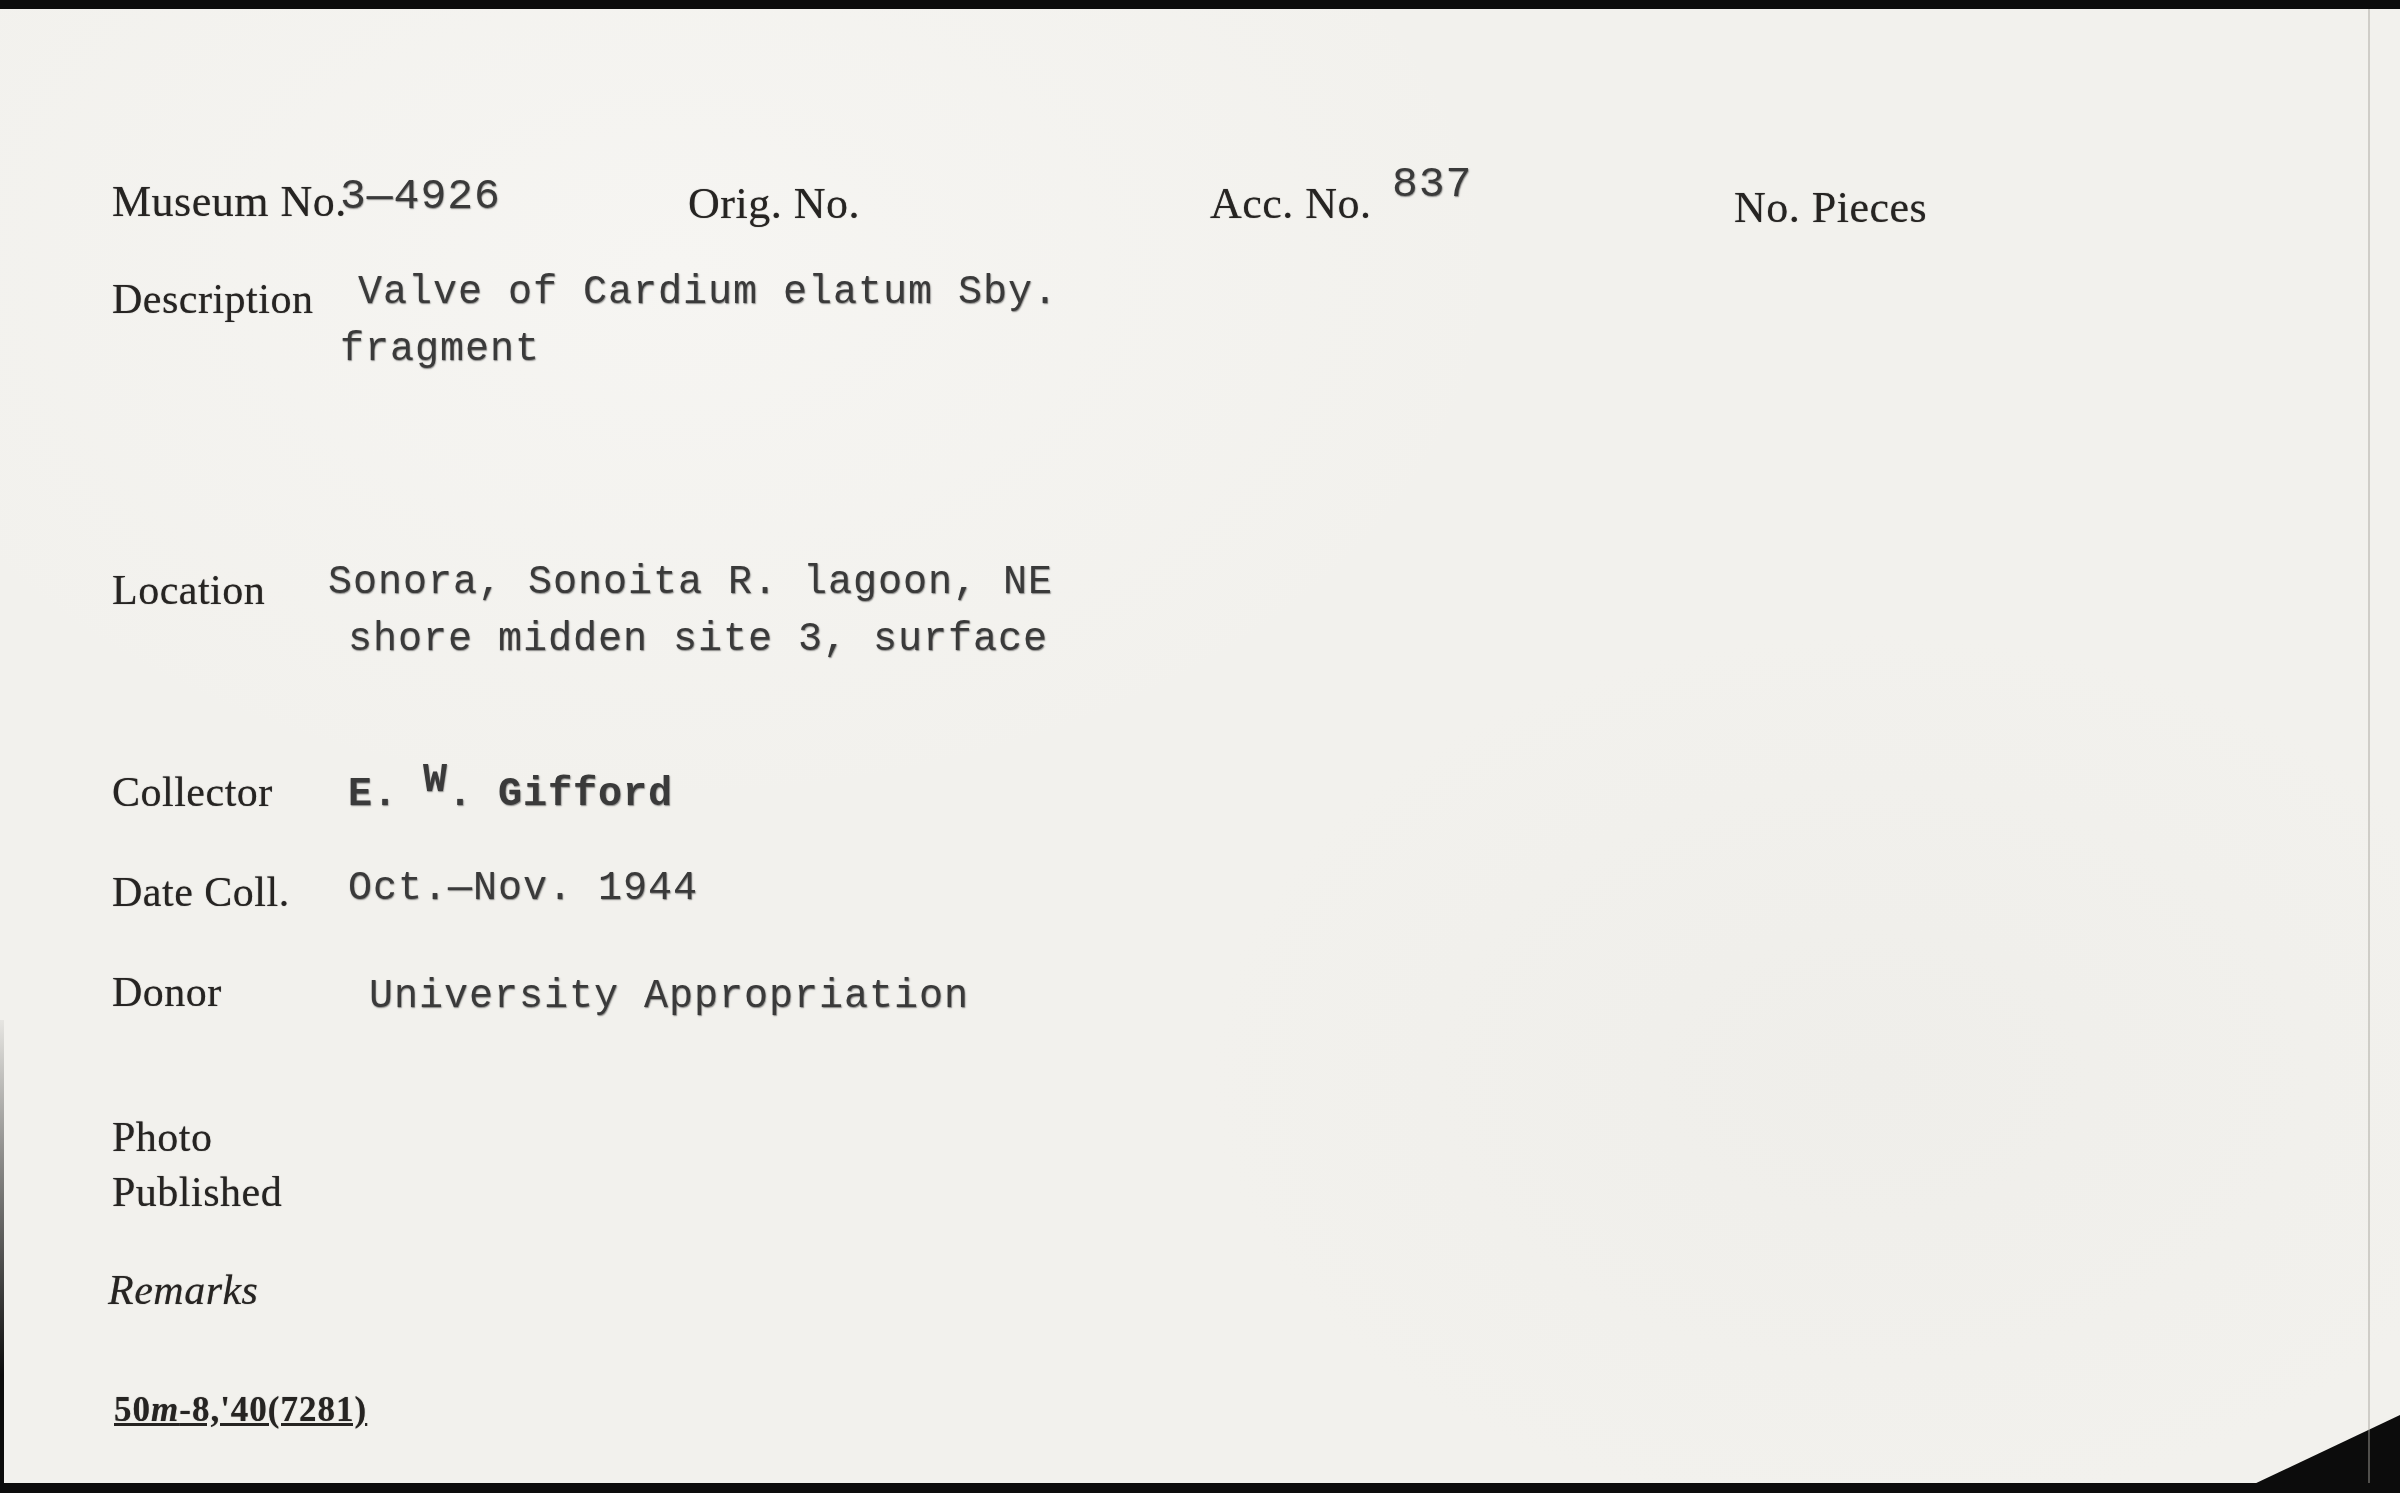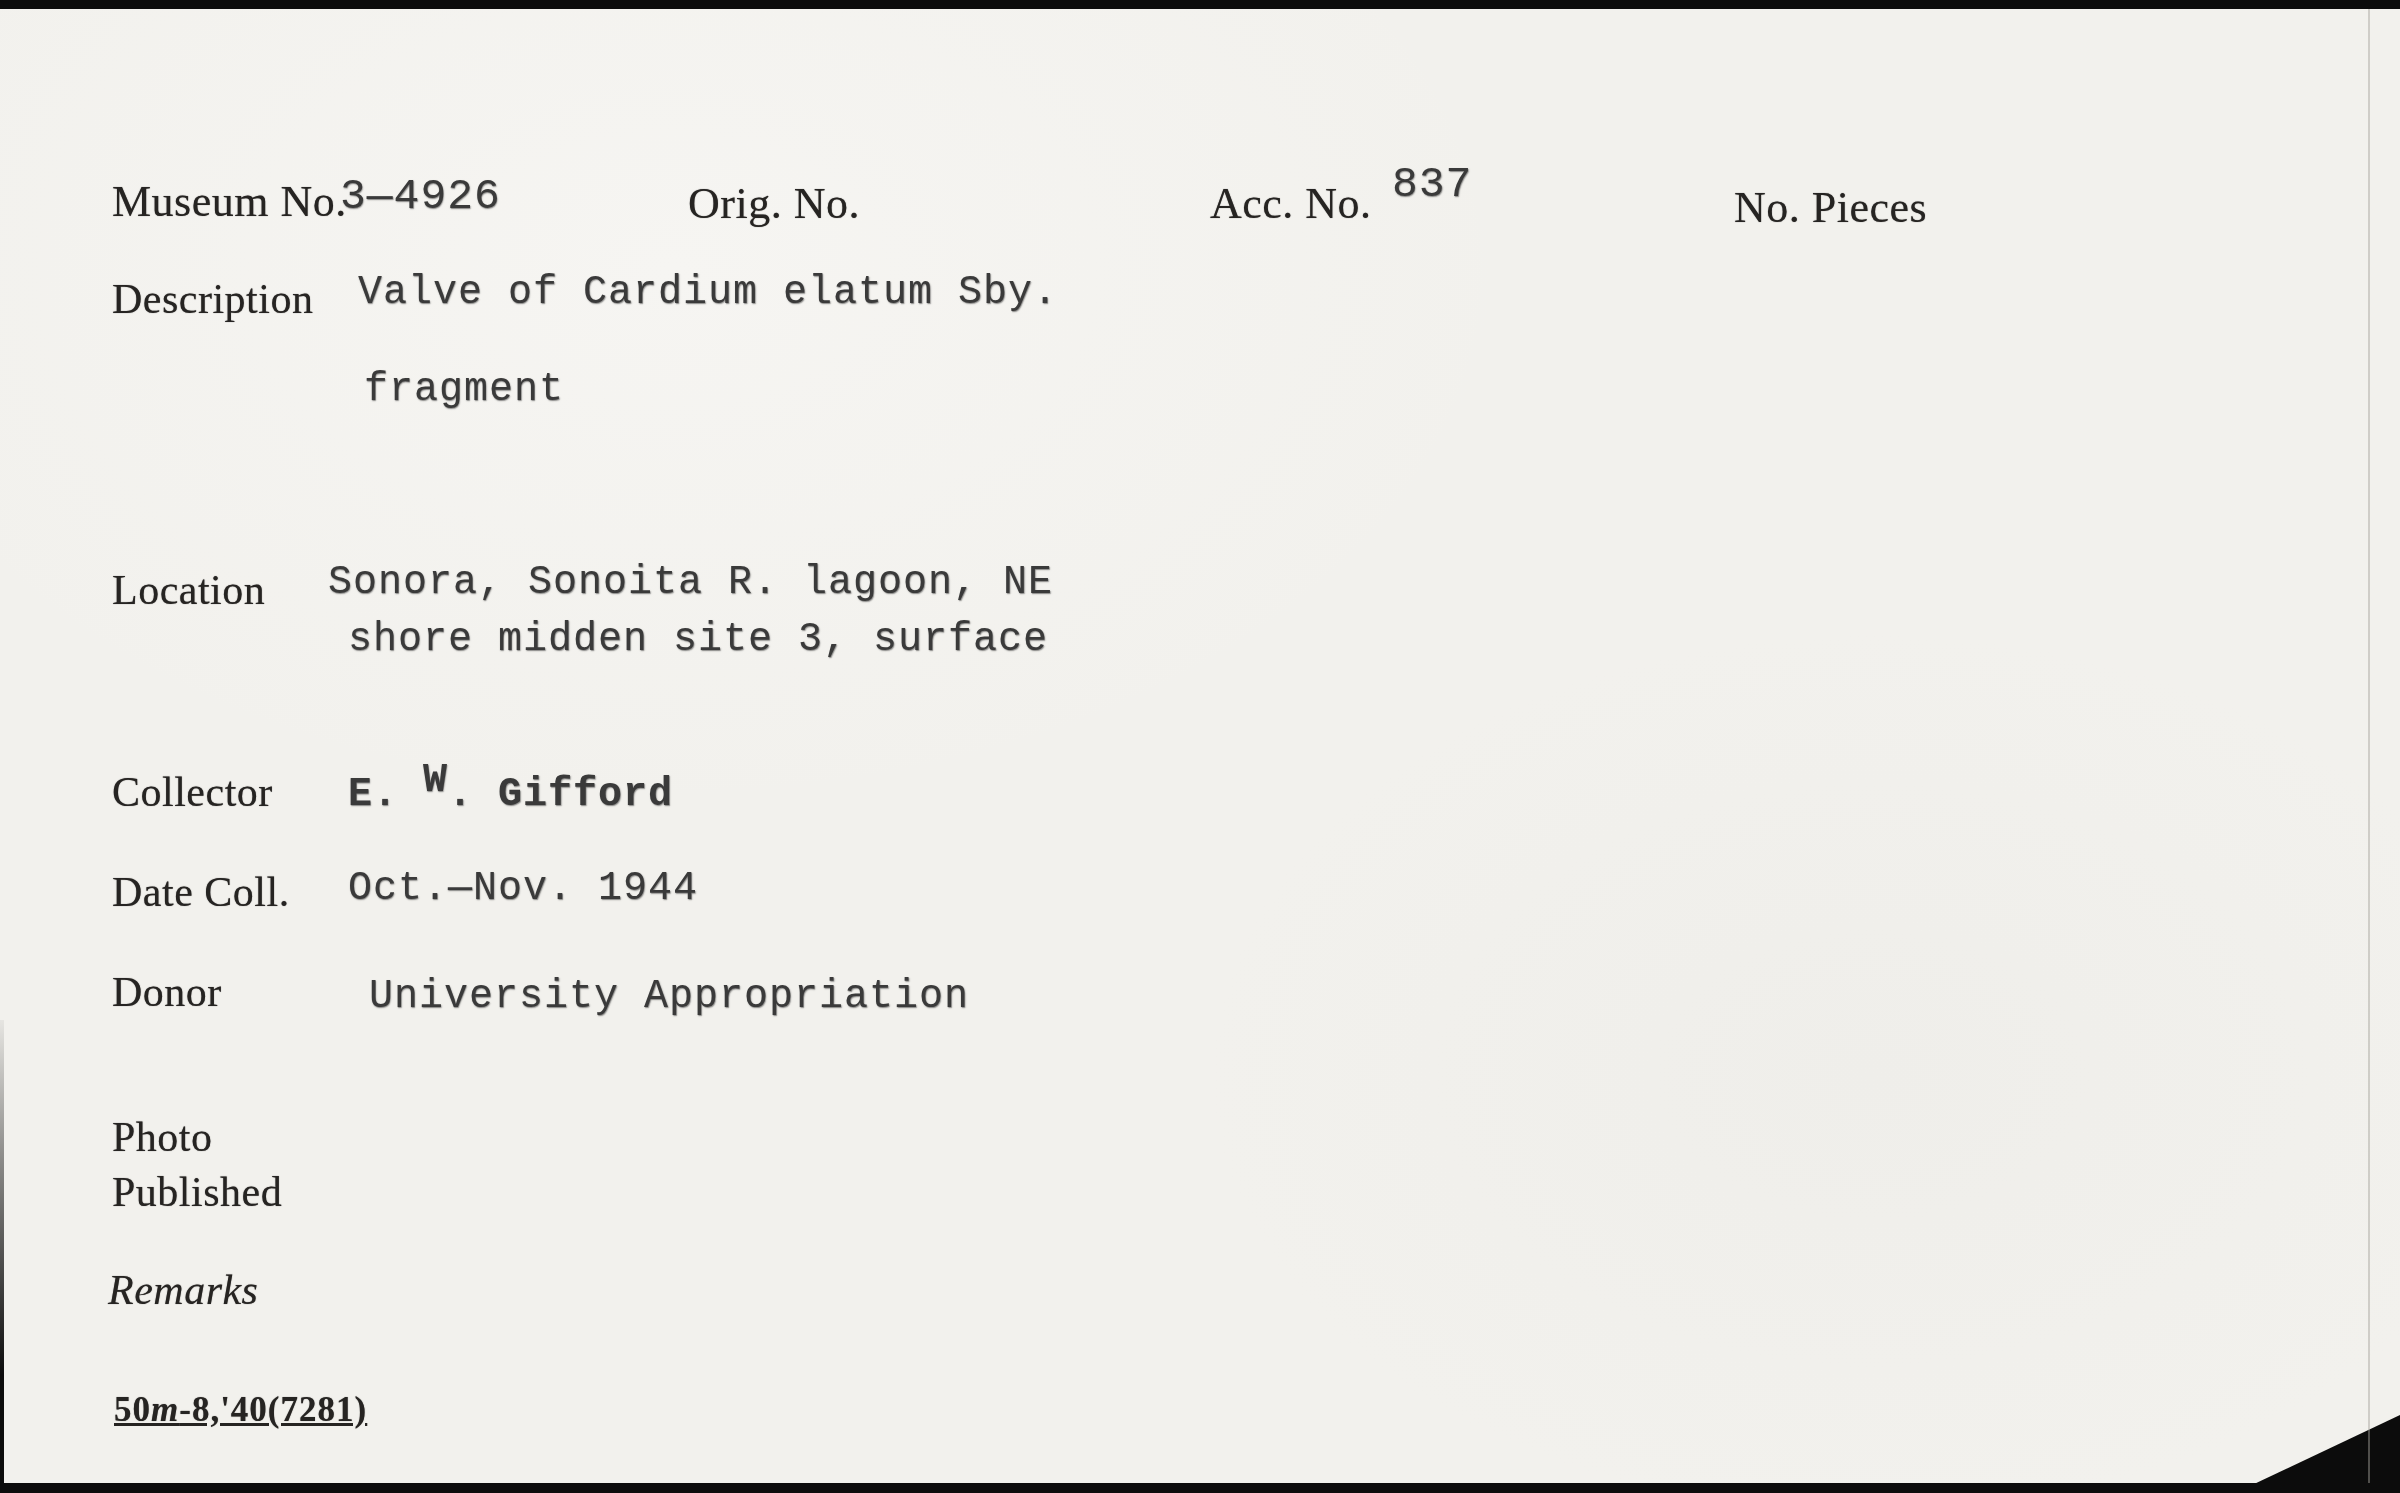--- a/index.html
+++ b/index.html
@@ -71,21 +71,21 @@
   [data-name="museum-no-label"]  { left: 112px; top: 176px; }
   [data-name="museum-no-value"]  { left: 340px; top: 172px; }
   [data-name="orig-no-label"]    { left: 688px; top: 178px; }
   [data-name="acc-no-label"]     { left: 1210px; top: 178px; }
   [data-name="acc-no-value"]     { left: 1392px; top: 160px; }
   [data-name="no-pieces-label"]  { left: 1734px; top: 182px; }
 
   
   [data-name="description-label"]  { left: 112px; top: 275px; }
   [data-name="description-line-1"] { left: 348px; top: 270px; margin-left: 10px; }
-  [data-name="description-line-2"] { left: 364px; top: 327px; margin-top: 40px; }
+  [data-name="description-line-2"] { left: 340px; top: 327px; }
 
   [data-name="location-label"]  { left: 112px; top: 566px; }
   [data-name="location-line-1"] { left: 328px; top: 560px; }
   [data-name="location-line-2"] { left: 348px; top: 617px; }
 
   [data-name="collector-label"] { left: 112px; top: 768px; }
   [data-name="collector-value"] { left: 348px; top: 772px; font-weight: bold; }
 
   [data-name="date-coll-label"] { left: 112px; top: 868px; }
   [data-name="date-coll-value"] { left: 348px; top: 866px; }

